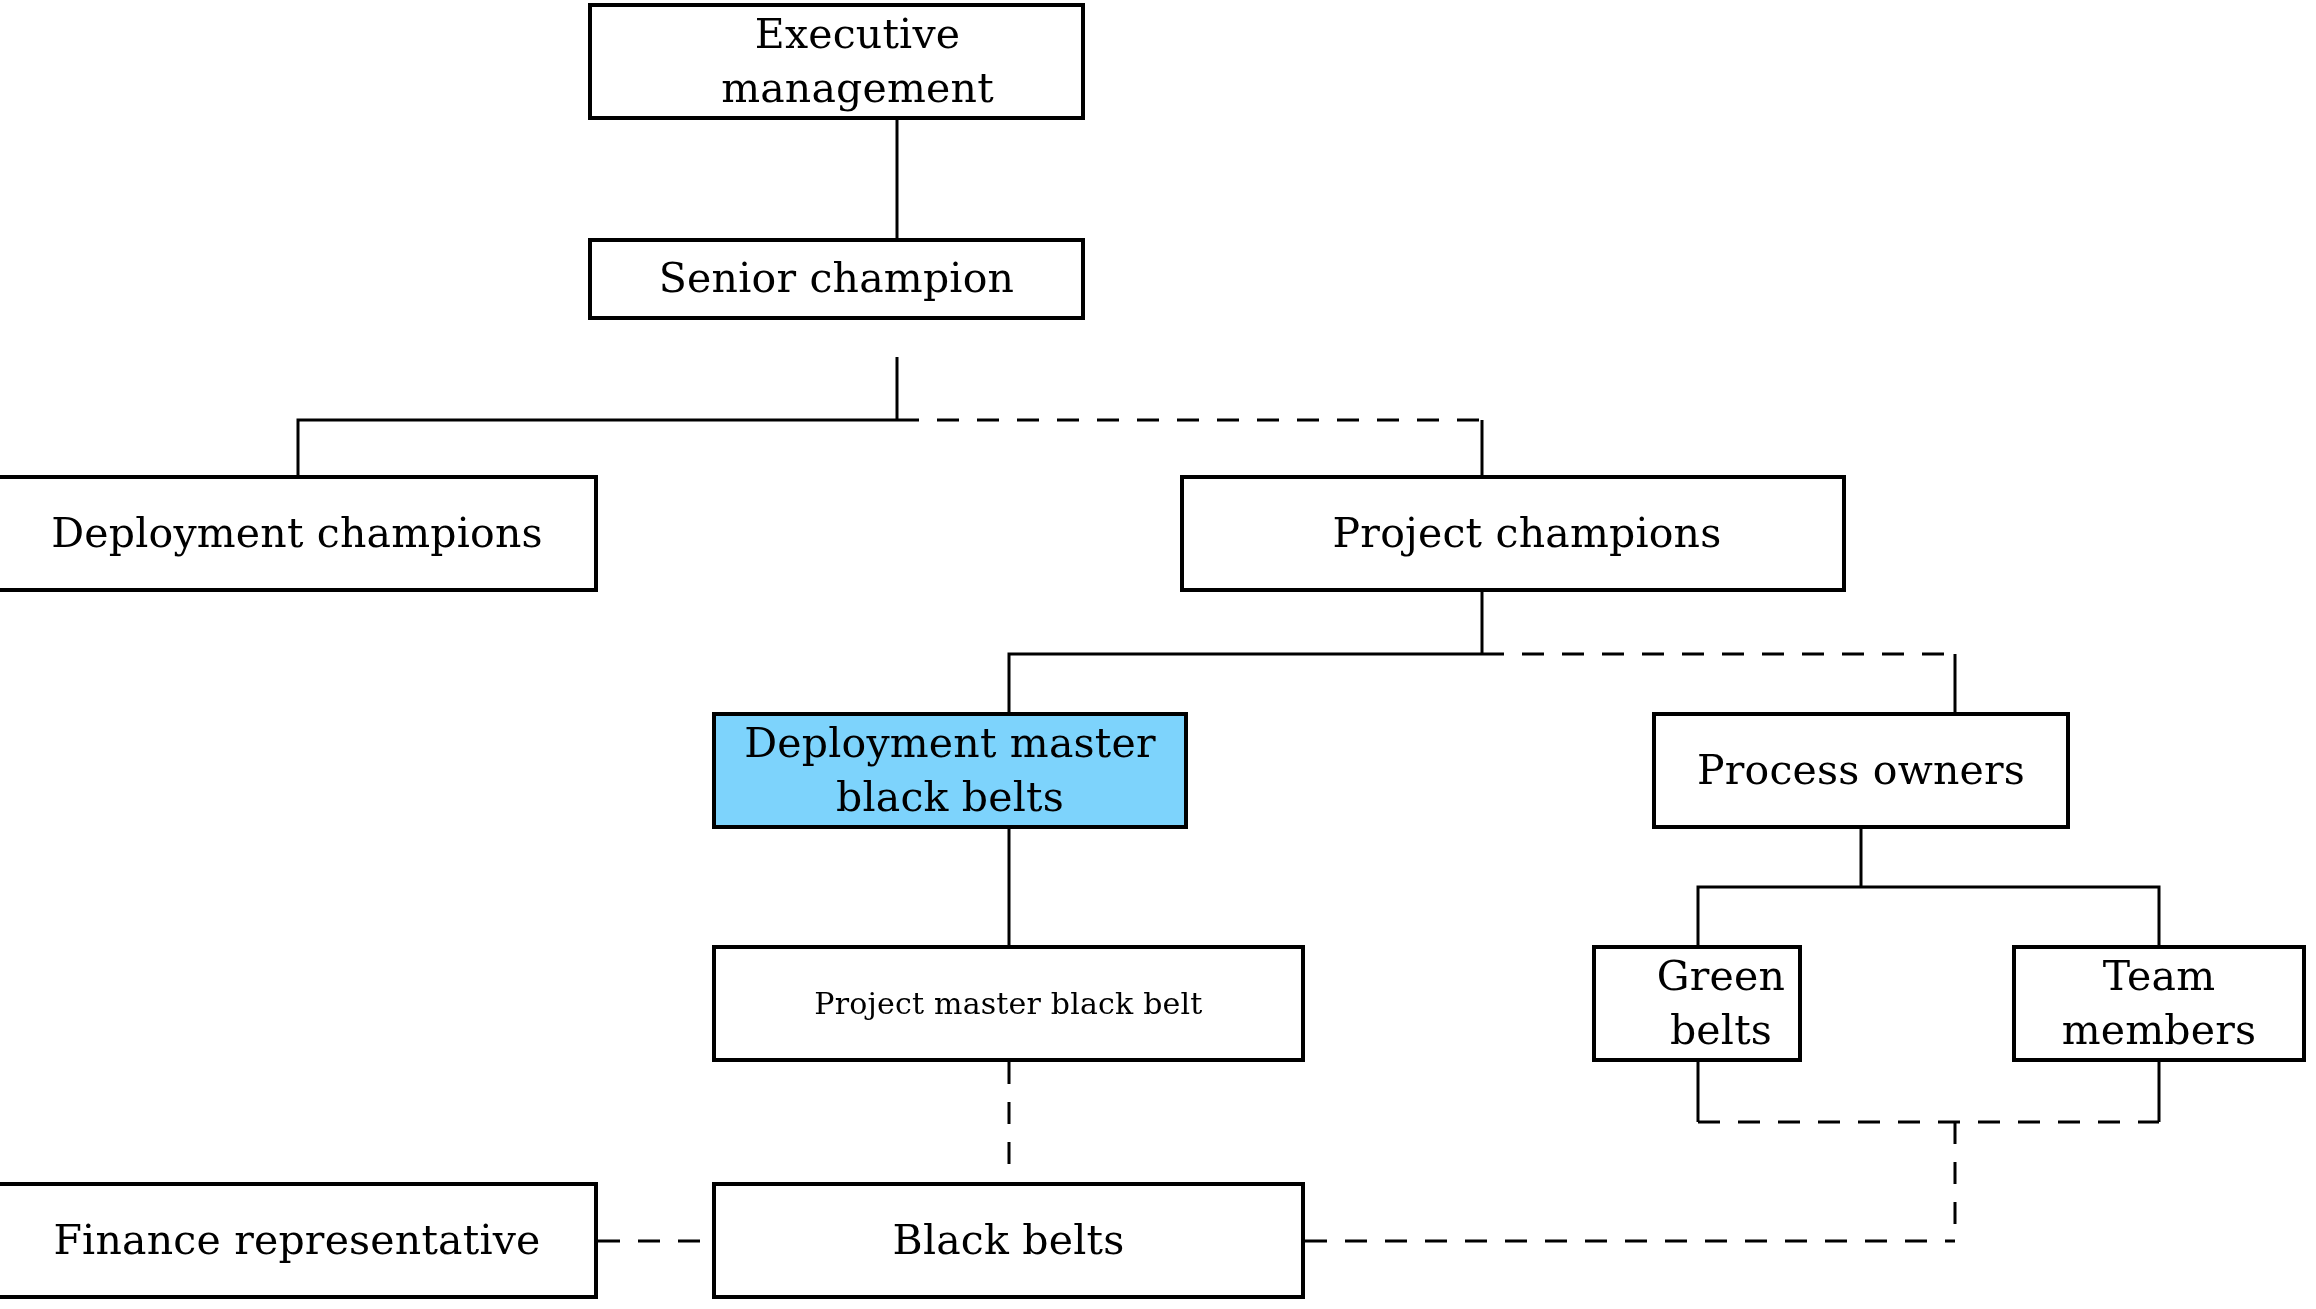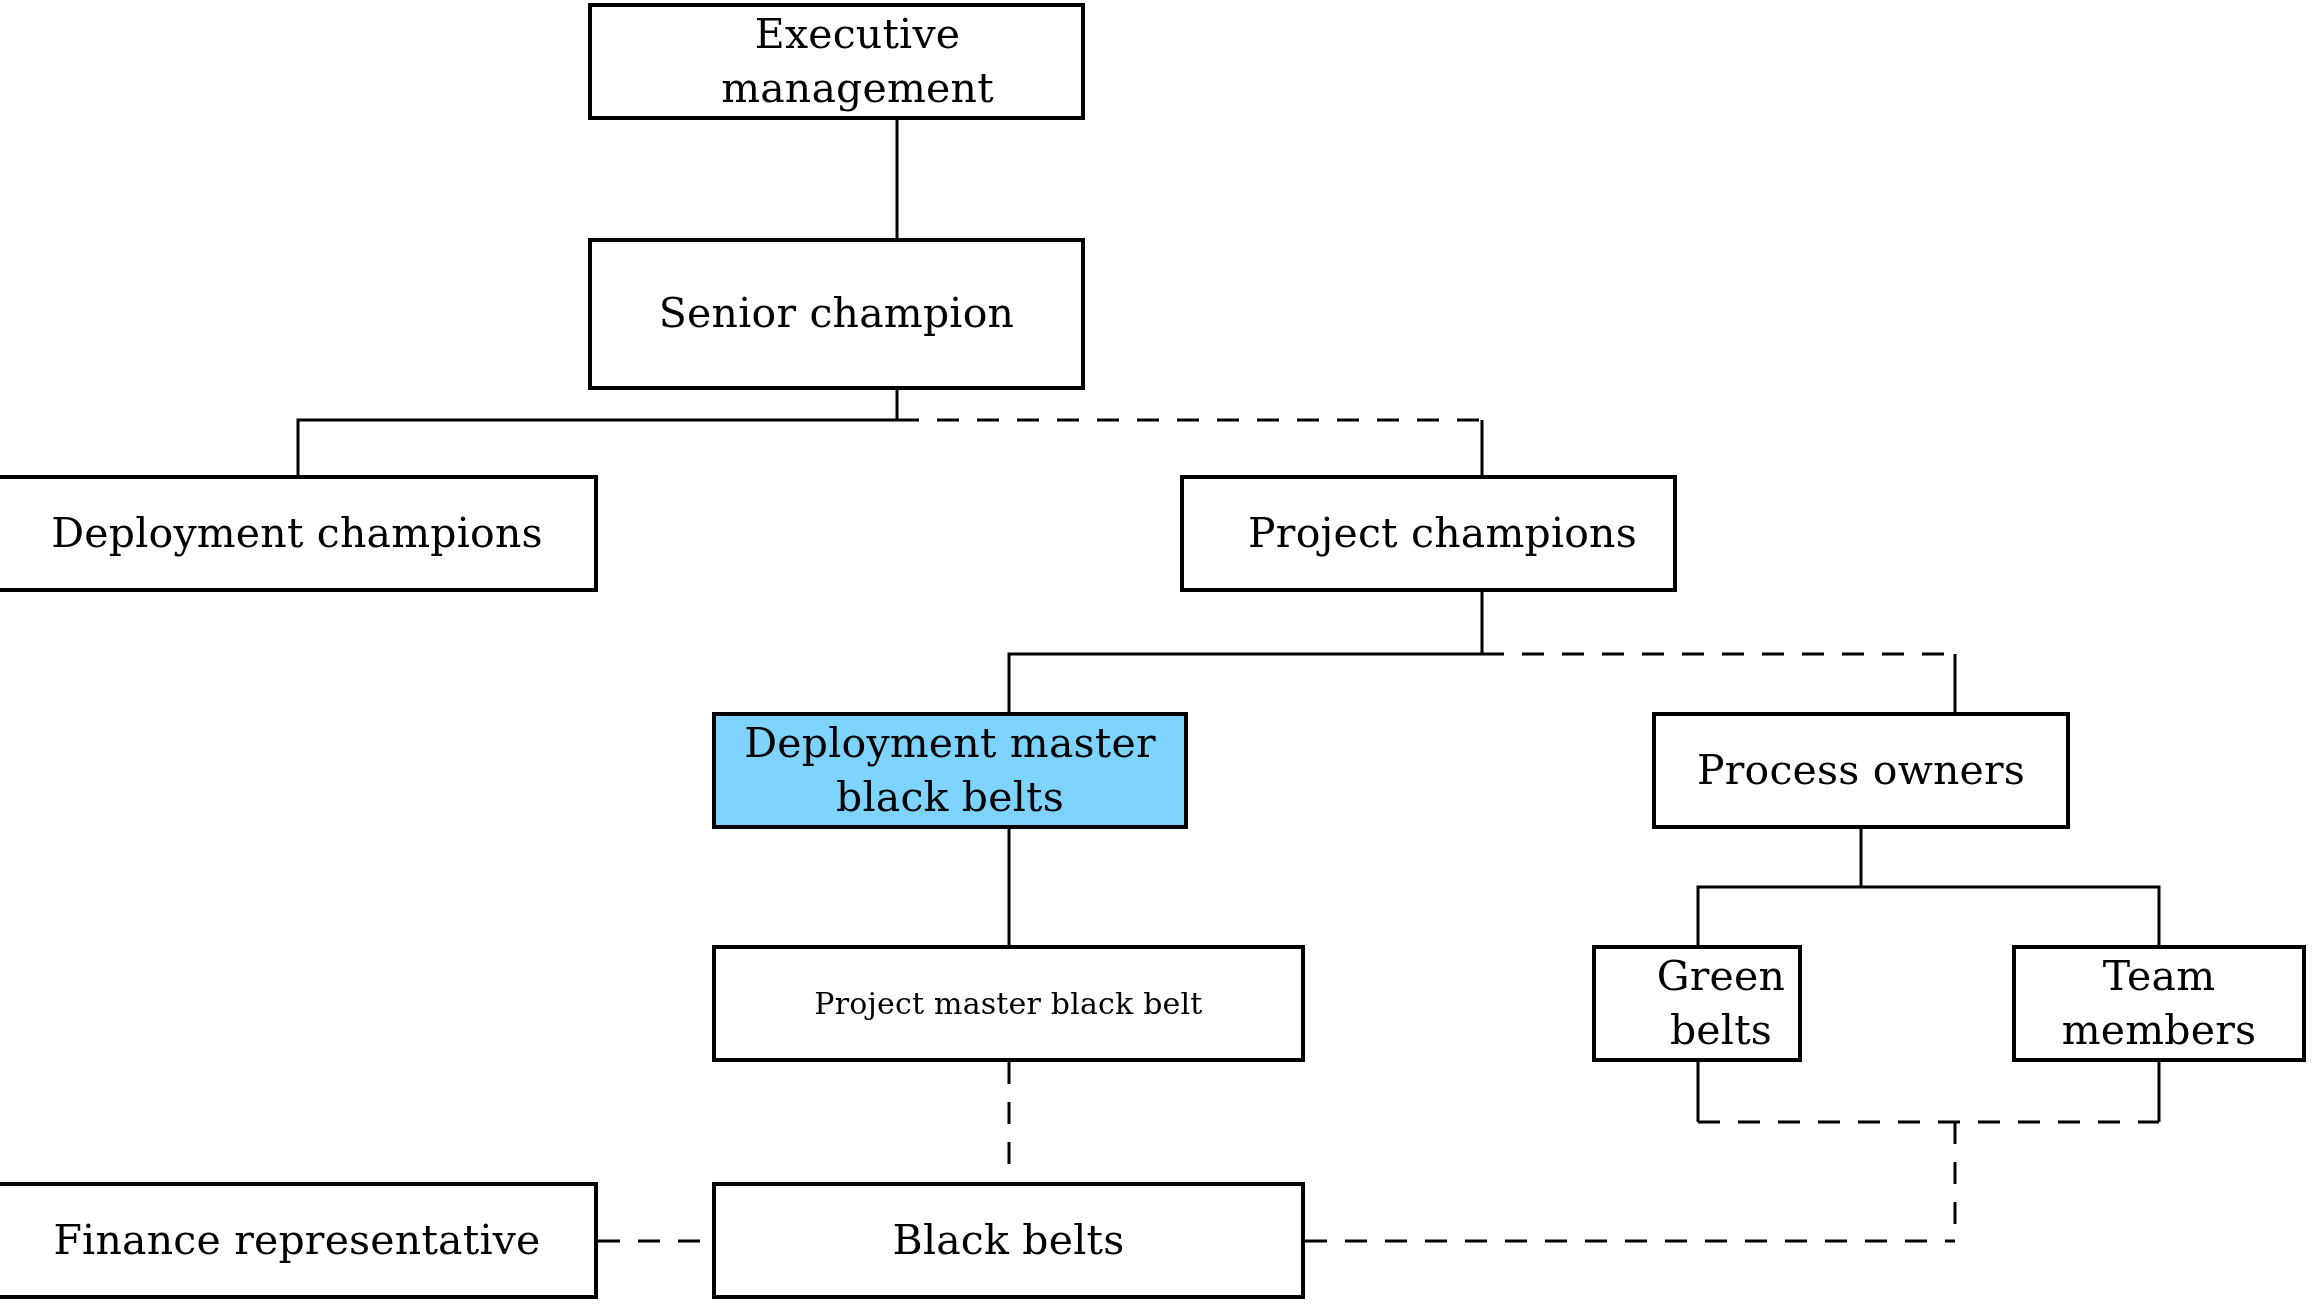--- a/index.html
+++ b/index.html
@@ -69,27 +69,27 @@
       <path d="M 1698 1122 L 2159 1122" fill="none" stroke="#000000" stroke-width="3" stroke-linecap="butt" stroke-dasharray="22 18"></path>
       <path d="M 1955 1122 L 1955 1241" fill="none" stroke="#000000" stroke-width="3" stroke-linecap="butt" stroke-dasharray="22 18"></path>
       <path d="M 1305 1241 L 1955 1241" fill="none" stroke="#000000" stroke-width="3" stroke-linecap="butt" stroke-dasharray="22 18"></path>
       <path d="M 598 1241 L 712 1241" fill="none" stroke="#000000" stroke-width="3" stroke-linecap="butt" stroke-dasharray="22 18"></path>
     </svg>
 
   <div id="node-layer">
       <div class="node-box" style="left: 588px; top: 3px; width: 497px; height: 117px; font-size: 41px; border-color: rgb(0, 0, 0); border-width: 4px; background: rgb(255, 255, 255); color: rgb(0, 0, 0); padding-left: 42px;">
         <span class="node-label">Executive management</span>
       </div>
-      <div class="node-box" style="left: 588px; top: 238px; width: 497px; height: 152px; font-size: 41px; border-color: rgb(0, 0, 0); border-width: 4px; background: rgb(255, 255, 255); color: rgb(0, 0, 0); text-align: center;">
+      <div class="node-box" style="left: 588px; top: 238px; width: 497px; height: 82px; font-size: 41px; border-color: rgb(0, 0, 0); border-width: 4px; background: rgb(255, 255, 255); color: rgb(0, 0, 0); text-align: center;">
         <span class="node-label">Senior champion</span>
       </div>
       <div class="node-box" style="left: -4px; top: 475px; width: 602px; height: 117px; font-size: 41px; border-color: rgb(0, 0, 0); border-width: 4px; background: rgb(255, 255, 255); color: rgb(0, 0, 0);">
         <span class="node-label">Deployment champions</span>
       </div>
-      <div class="node-box" style="left: 1180px; top: 475px; width: 497px; height: 117px; font-size: 41px; border-color: rgb(0, 0, 0); border-width: 4px; background: rgb(255, 255, 255); color: rgb(0, 0, 0); padding-left: 28px;">
+      <div class="node-box" style="left: 1180px; top: 475px; width: 666px; height: 117px; font-size: 41px; border-color: rgb(0, 0, 0); border-width: 4px; background: rgb(255, 255, 255); color: rgb(0, 0, 0); padding-left: 28px;">
         <span class="node-label">Project champions</span>
       </div>
       <div class="node-box" style="left: 712px; top: 712px; width: 476px; height: 117px; font-size: 41px; border-color: rgb(0, 0, 0); border-width: 4px; background: #7dd3fc; color: rgb(0, 0, 0);">
         <span class="node-label">Deployment master
 black belts</span>
       </div>
       <div class="node-box" style="left: 1652px; top: 712px; width: 418px; height: 117px; font-size: 41px; border-color: rgb(0, 0, 0); border-width: 4px; background: rgb(255, 255, 255); color: rgb(0, 0, 0);">
         <span class="node-label">Process owners</span>
       </div>
       <div class="node-box" style="left: 712px; top: 945px; width: 593px; height: 117px; font-size: 30px; border-color: rgb(0, 0, 0); border-width: 4px; background: rgb(255, 255, 255); color: rgb(0, 0, 0);">

